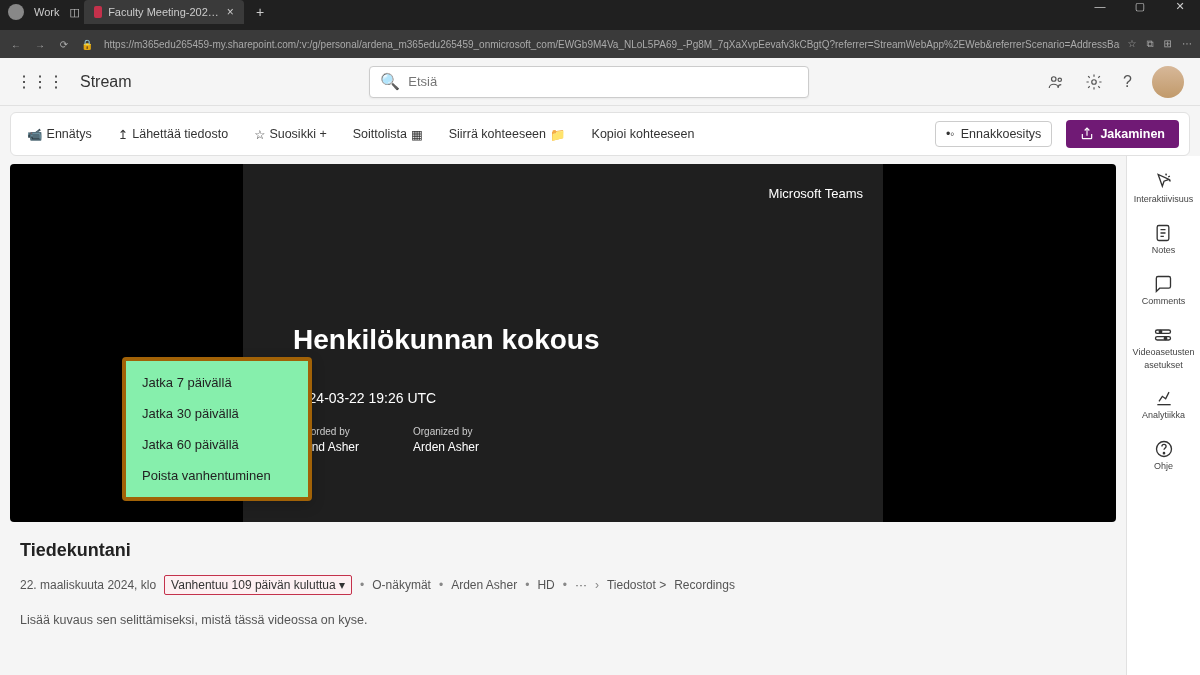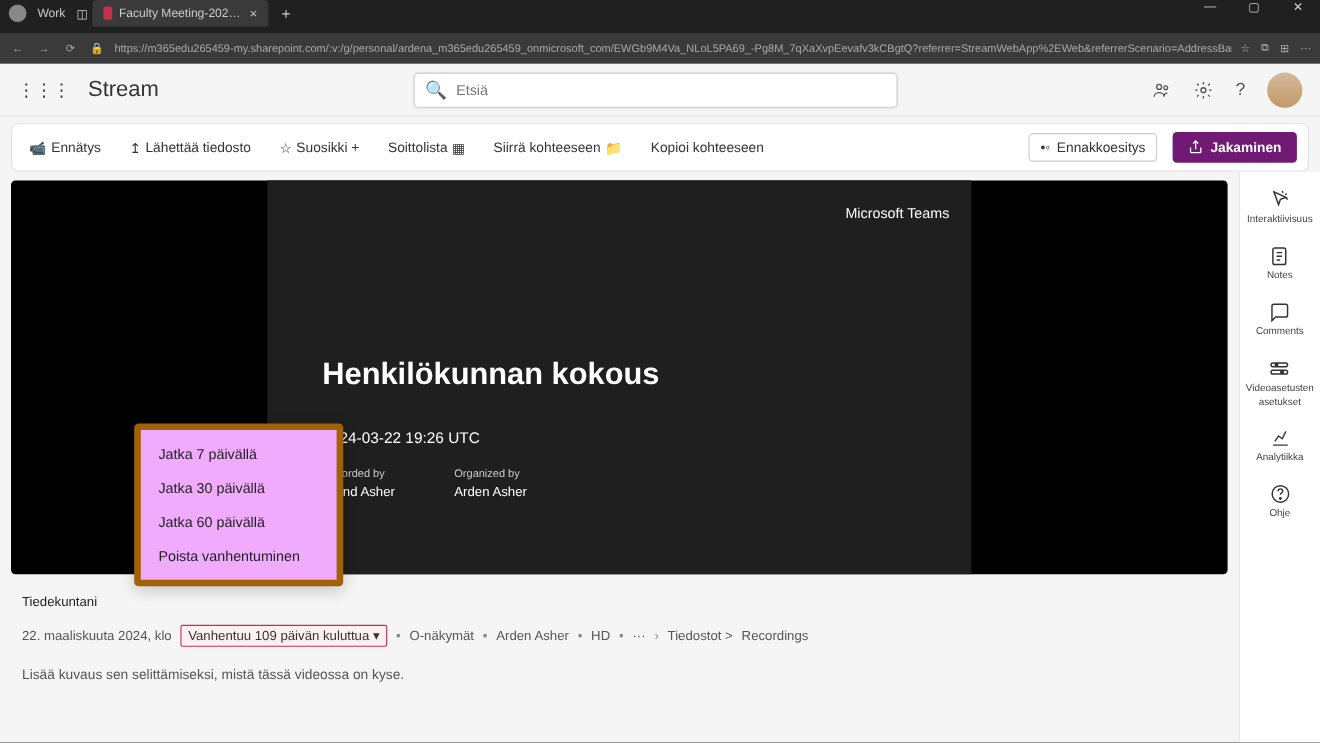--- a/index.html
+++ b/index.html
@@ -20,21 +20,21 @@
 
 .addrbar { height: 28px; background: #3a3a3a; display: flex; align-items: center; color: #aaa; font-size: 10px; gap: 8px; padding: 0 8px; }
 .addrbar .nav-btn { width: 16px; text-align: center; }
 .addrbar .url { flex: 1; white-space: nowrap; overflow: hidden; }
 .addrbar .right-icons { display: flex; gap: 10px; }
 
 
 .app { background: #f5f5f5; height: calc(675px - 58px); display: flex; flex-direction: column; }
 .app-header { height: 48px; background: #f5f5f5; display: flex; align-items: center; padding: 0 16px; gap: 16px; border-bottom: 1px solid #e1e1e1; }
 .waffle { font-size: 16px; color: #333; cursor: pointer; }
-.stream-logo { font-size: 20px; color: #333; font-weight: 400; }
+.stream-logo { font-size: 16px; color: #333; font-weight: 400; }
 .doc-title { font-size: 13px; color: #333; }
 .search-box { margin-left: auto; margin-right: auto; width: 440px; height: 32px; background: #fff; border: 1px solid #ccc; border-radius: 4px; display: flex; align-items: center; padding: 0 10px; gap: 8px; box-shadow: 0 1px 2px rgba(0,0,0,.05); }
 .search-box input { border: none; outline: none; font-size: 13px; flex: 1; }
 .header-icons { display: flex; gap: 20px; align-items: center; color: #555; }
 .header-icons .icon { font-size: 16px; cursor: pointer; }
 .avatar { width: 32px; height: 32px; border-radius: 50%; background: linear-gradient(#d7b899, #c19a6b); overflow: hidden; }
 
 
 .toolbar { height: 44px; background: #fff; border: 1px solid #e1e1e1; border-radius: 6px; margin: 6px 10px 0; display: flex; align-items: center; padding: 0 10px; gap: 14px; font-size: 12.5px; color: #333; }
 .toolbar .tbtn { display: flex; align-items: center; gap: 4px; cursor: pointer; padding: 4px 6px; }
@@ -46,34 +46,34 @@
 .body-row { flex: 1; display: flex; overflow: hidden; }
 .main-col { flex: 1; padding: 8px 10px 0; display: flex; flex-direction: column; overflow: hidden; }
 .video-frame { background: #000; height: 358px; border-radius: 4px; position: relative; color: #fff; display: flex; text-align: center; }
 .video-content { margin: 0 auto; width: 640px; position: relative; background: #1f1f1f; }
 .video-content .ms-teams { position: absolute; top: 22px; right: 20px; font-size: 13px; }
 .video-content .vtitle { position: absolute; top: 160px; left: 50px; font-size: 28px; font-weight: 600; }
 .video-content .vtime { position: absolute; top: 226px; left: 50px; font-size: 14px; }
 .video-content .vorg-label { position: absolute; font-size: 10px; color: #ccc; }
 .video-content .vorg-name { position: absolute; font-size: 12px; }
 
-.meta-title { font-size: 12px; font-weight: 400; margin: 18px 0 6px 10px; color: #222; }
+.meta-title { font-size: 18px; font-weight: 700; margin: 18px 0 6px 10px; color: #222; }
 .meta-row { font-size: 12px; color: #555; margin: 8px 0 0 10px; display: flex; align-items: center; gap: 8px; }
 .meta-row .dot { color: #888; }
 .meta-row .expires-chip { border: 1px solid #c4314b; color: #333; padding: 2px 6px; border-radius: 2px; background: #fdf0f2; }
 .meta-row .crumb-arrow { color: #888; }
 .desc { font-size: 12.5px; color: #555; margin: 18px 0 0 10px; }
 
 
 .rail { width: 74px; background: #fff; border-left: 1px solid #e1e1e1; display: flex; flex-direction: column; align-items: center; padding-top: 16px; gap: 18px; }
 .rail .ritem { display: flex; flex-direction: column; align-items: center; gap: 3px; font-size: 9px; color: #444; cursor: pointer; text-align: center; line-height: 1.1; }
 .rail .ritem .ricon { font-size: 18px; color: #333; }
 
 
-.ctx-menu { position: absolute; top: 385px; left: 122px; width: 190px; background: #f0abfc; border: 6px solid #a16207; border-radius: 4px; box-shadow: 0 4px 14px rgba(0,0,0,.18); padding: 6px 0; z-index: 50; }
+.ctx-menu { position: absolute; top: 357px; left: 122px; width: 190px; background: #86efac; border: 4px solid #a16207; border-radius: 4px; box-shadow: 0 4px 14px rgba(0,0,0,.18); padding: 6px 0; z-index: 50; }
 .ctx-menu .mi { padding: 8px 16px; font-size: 13px; color: #222; cursor: pointer; }
 
 svg { display: block; }
 </style>
 </head>
 <body>
 
 <div class="titlebar">
   <div class="tab-group">
     <span class="avatar-tiny"></span>

